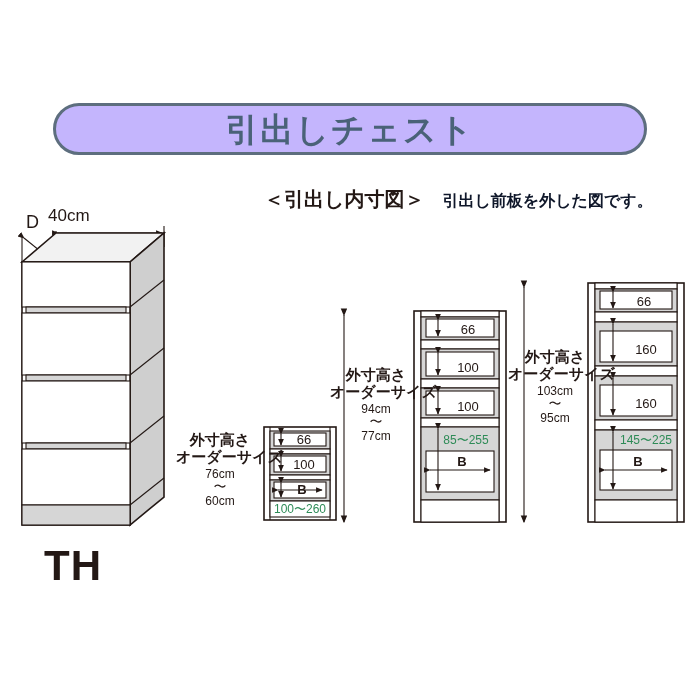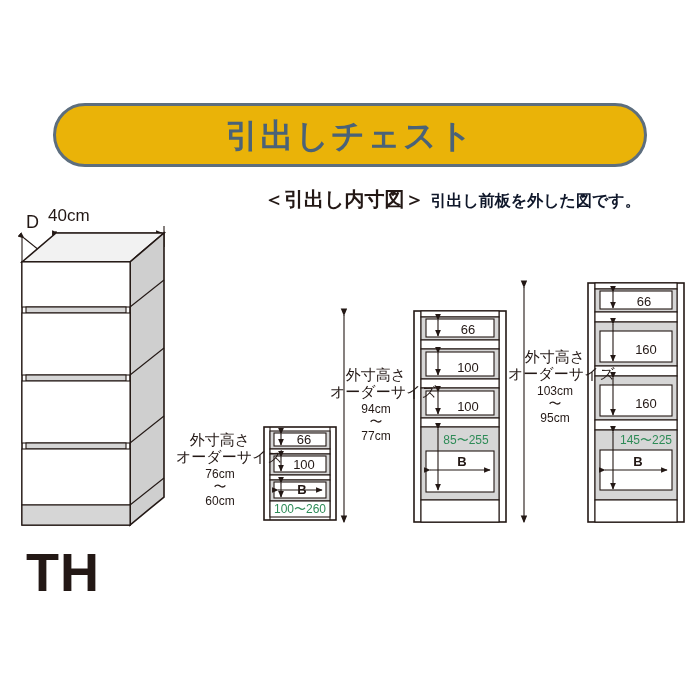--- a/index.html
+++ b/index.html
@@ -5,49 +5,50 @@
   html,body{margin:0;padding:0;}
   body{
     width:700px;height:700px;background:#ffffff;
     font-family:"Liberation Sans","DejaVu Sans",sans-serif;
     color:#231815;overflow:hidden;position:relative;
   }
   #stage{position:absolute;left:0;top:0;width:700px;height:700px;}
 
   
   .title-pill{
-    position:absolute;left:53px;top:103px;width:594px;height:64px;
-    border:3px solid #5d6e7e;border-radius:32px;background:#eab308;
+    position:absolute;left:53px;top:103px;width:594px;height:52px;
+    border:3px solid #5d6e7e;border-radius:32px;background:#c4b5fd;
     box-sizing:border-box;display:flex;align-items:center;justify-content:center;
   }
   .title-text{
     font-size:33px;font-weight:bold;color:#4a6278;letter-spacing:2px;
     line-height:1;
   }
 
   
   .subtitle{
     position:absolute;left:264px;top:186px;display:flex;align-items:baseline;
     white-space:nowrap;
+    gap:12px;
   }
   .subtitle .big{font-size:20px;font-weight:bold;color:#231815;letter-spacing:0px;}
   .subtitle .small{font-size:16px;font-weight:bold;color:#0f172a;margin-left:6px;}
 
   
   .dim-label{
     position:absolute;text-align:center;font-size:14px;font-weight:bold;
     color:#231815;line-height:1.12;white-space:nowrap;
   }
-  .dim-label .jp{font-size:15px;font-weight:normal;}
+  .dim-label .jp{font-size:15px;font-weight:bold;}
   .dim-label .num{font-size:12px;font-weight:normal;}
   .dim-label .tilde{font-size:13px;font-weight:normal;display:block;line-height:0.9;}
 
   
   .model-tag{
-    position:absolute;left:26px;top:545px;font-size:54px;font-weight:bold;
+    position:absolute;left:44px;top:545px;font-size:42px;font-weight:bold;
     color:#231815;letter-spacing:1px;line-height:1;
   }
 
   
   .note{
     position:absolute;font-size:19px;font-weight:bold;white-space:nowrap;
     line-height:1;
   }
   .note.black{left:250px;top:549px;color:#231815;}
   .note.green{left:250px;top:580px;color:#1e7a44;}

